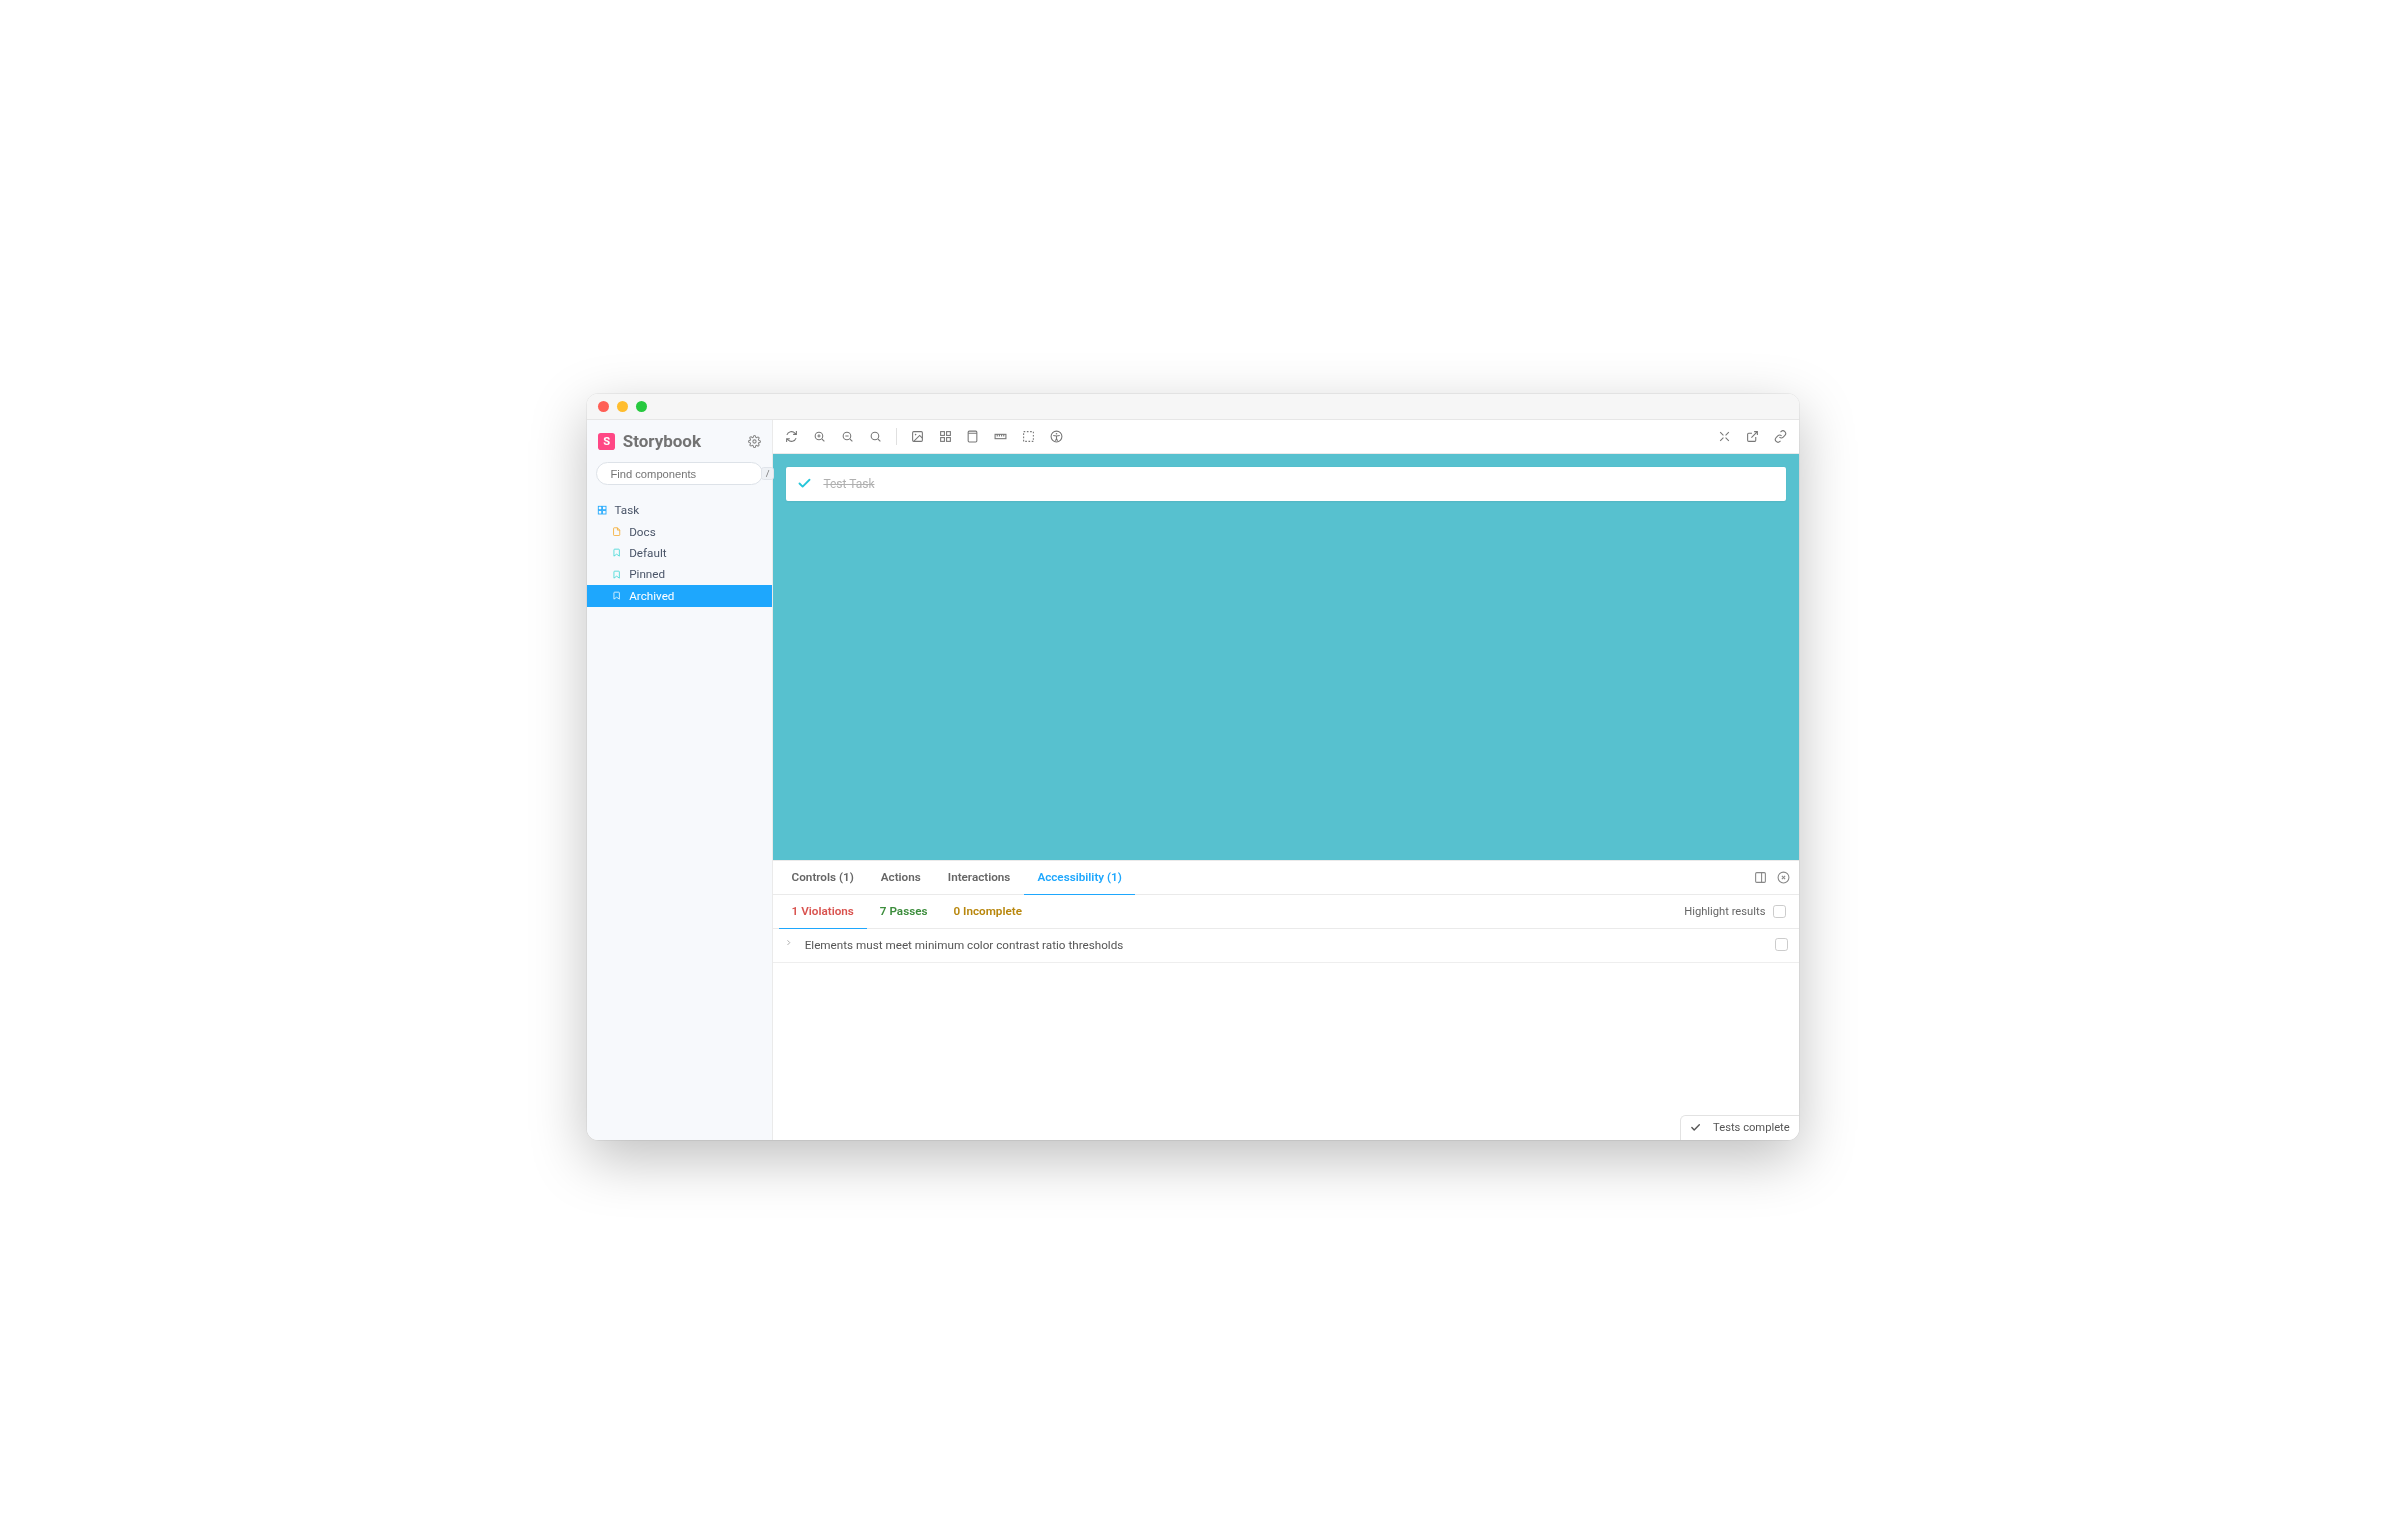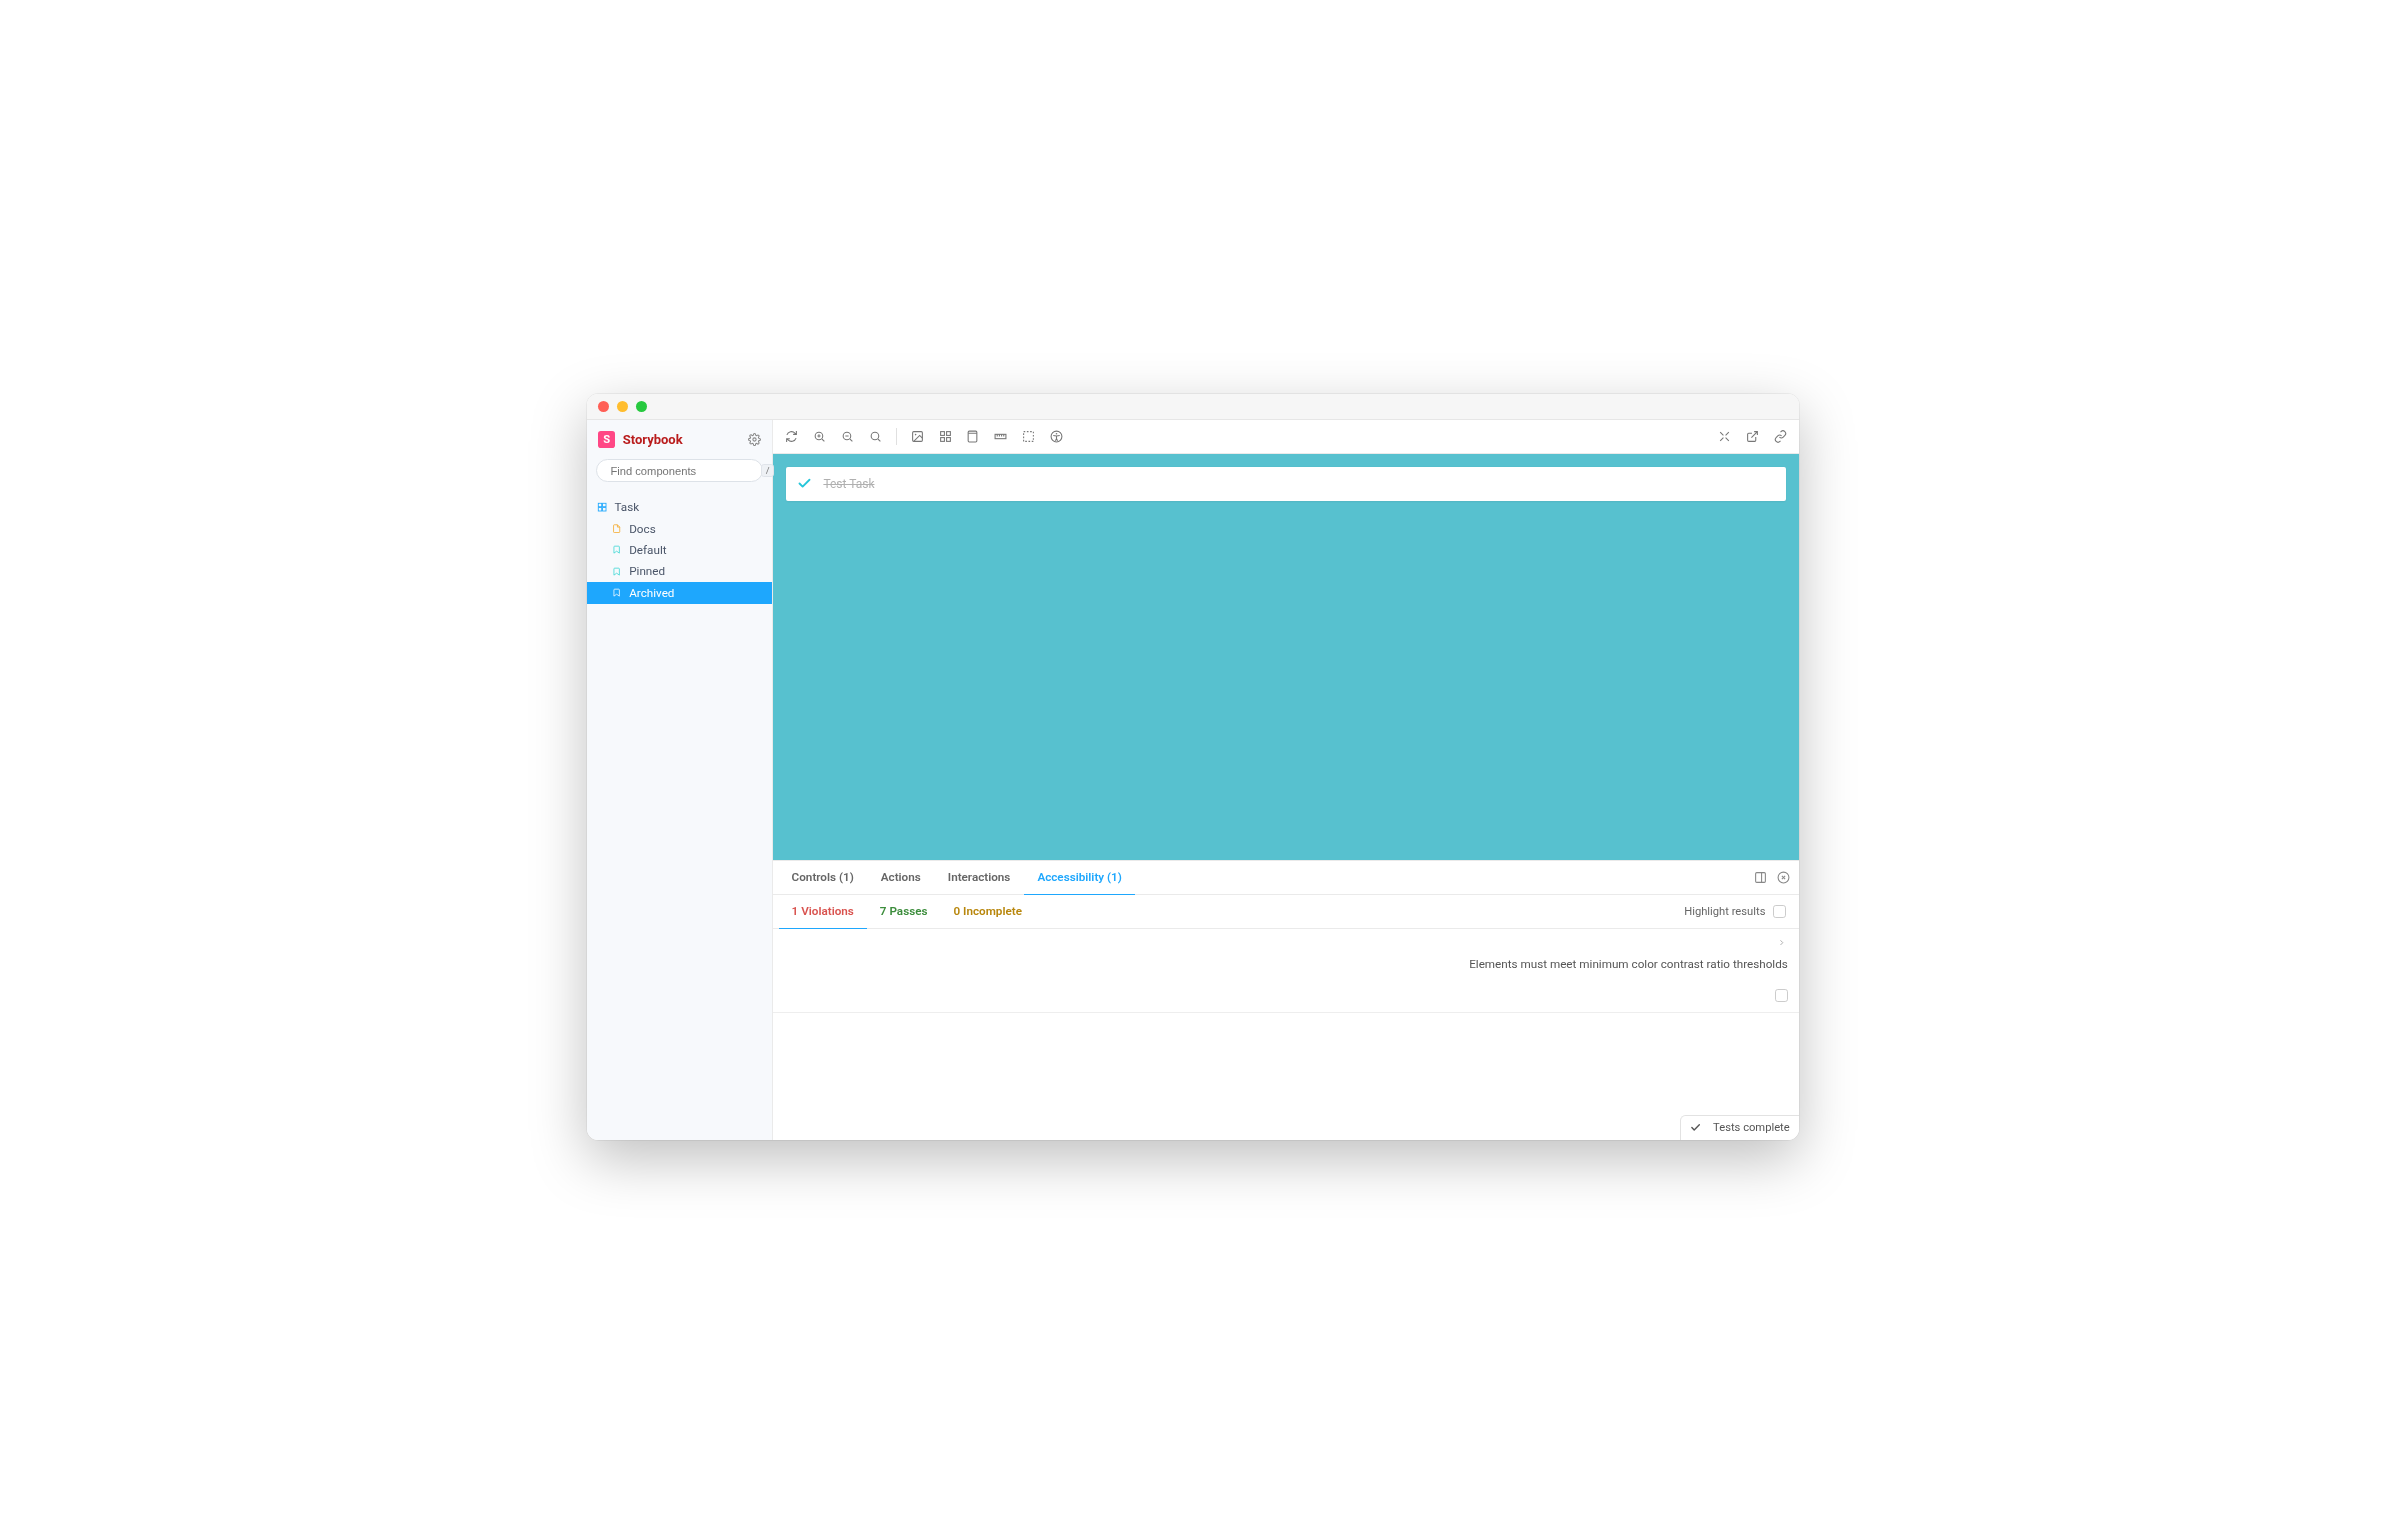--- a/index.html
+++ b/index.html
@@ -49,21 +49,21 @@
     display: flex; flex-direction: column;
   }
   .sb-header {
     display: flex; align-items: center; gap: 7.5px;
     padding: 11.2px 11.2px 7.5px;
   }
   .sb-logo {
     width: 17px; height: 17px; background: #ff4785; border-radius: 2.8px;
     color: #fff; font-weight: 700; font-size: 11.2px; display:flex; align-items:center; justify-content:center;
   }
-  .sb-title { font-weight: 700; font-size: 13px; color: #b91c1c; flex:1; }
+  .sb-title { font-weight: 700; font-size: 17px; color: #737373; flex:1; }
   .sb-gear { color: #888; }
   .sb-search-wrap { padding: 3.7px 9.3px 11.2px; }
   .sb-search {
     display:flex; align-items:center; gap:5.6px;
     background: #fff; border:0.9px solid #dde2e8; border-radius: 18.6px;
     padding: 3.7px 7.5px; color:#888; font-size:11.2px;
     position: relative;
   }
   .sb-search input {
     border: none; outline: none; background: transparent; flex:1; font-size:11.2px; color:#666;
@@ -142,22 +142,22 @@
   }
   .a11y-tab.viol { color:#d9534f; }
   .a11y-tab.viol.active { border-bottom-color:#1ea7fd; }
   .a11y-tab.pass { color:#3c8d3c; }
   .a11y-tab.incomp { color:#b8860b; }
   .a11y-tabs .spacer { flex:1; }
   .hr-wrap { display:flex; align-items:center; gap:7.5px; color:#666; font-size:11.2px; padding-right:7.5px; }
   .cbx { width:13px; height:13px; border:0.9px solid #ccc; border-radius:2.8px; background:#fff; }
 
   .viol-row {
-    display:flex; align-items:flex-end; gap:9.3px; padding:9.3px 11.2px; border-bottom:0.9px solid #eee;
-    font-size:11.7px; color:#555;flex-direction:column;
+    display:flex; align-items:flex-start; gap:9.3px; padding:9.3px 11.2px; border-bottom:0.9px solid #eee;
+    font-size:11.7px; color:#555;
   }
   .viol-row .chev { color:#999; width:11.2px; }
 
   .status-pill {
     position:absolute; right:0; bottom:0;
     background:#fff; border:0.9px solid #e2e2e2; border-bottom:none; border-right:none;
     border-top-left-radius:5.6px;
     padding:5.6px 9.3px; font-size:11.2px; color:#555;
     display:flex; align-items:center; gap:12px;
   }

